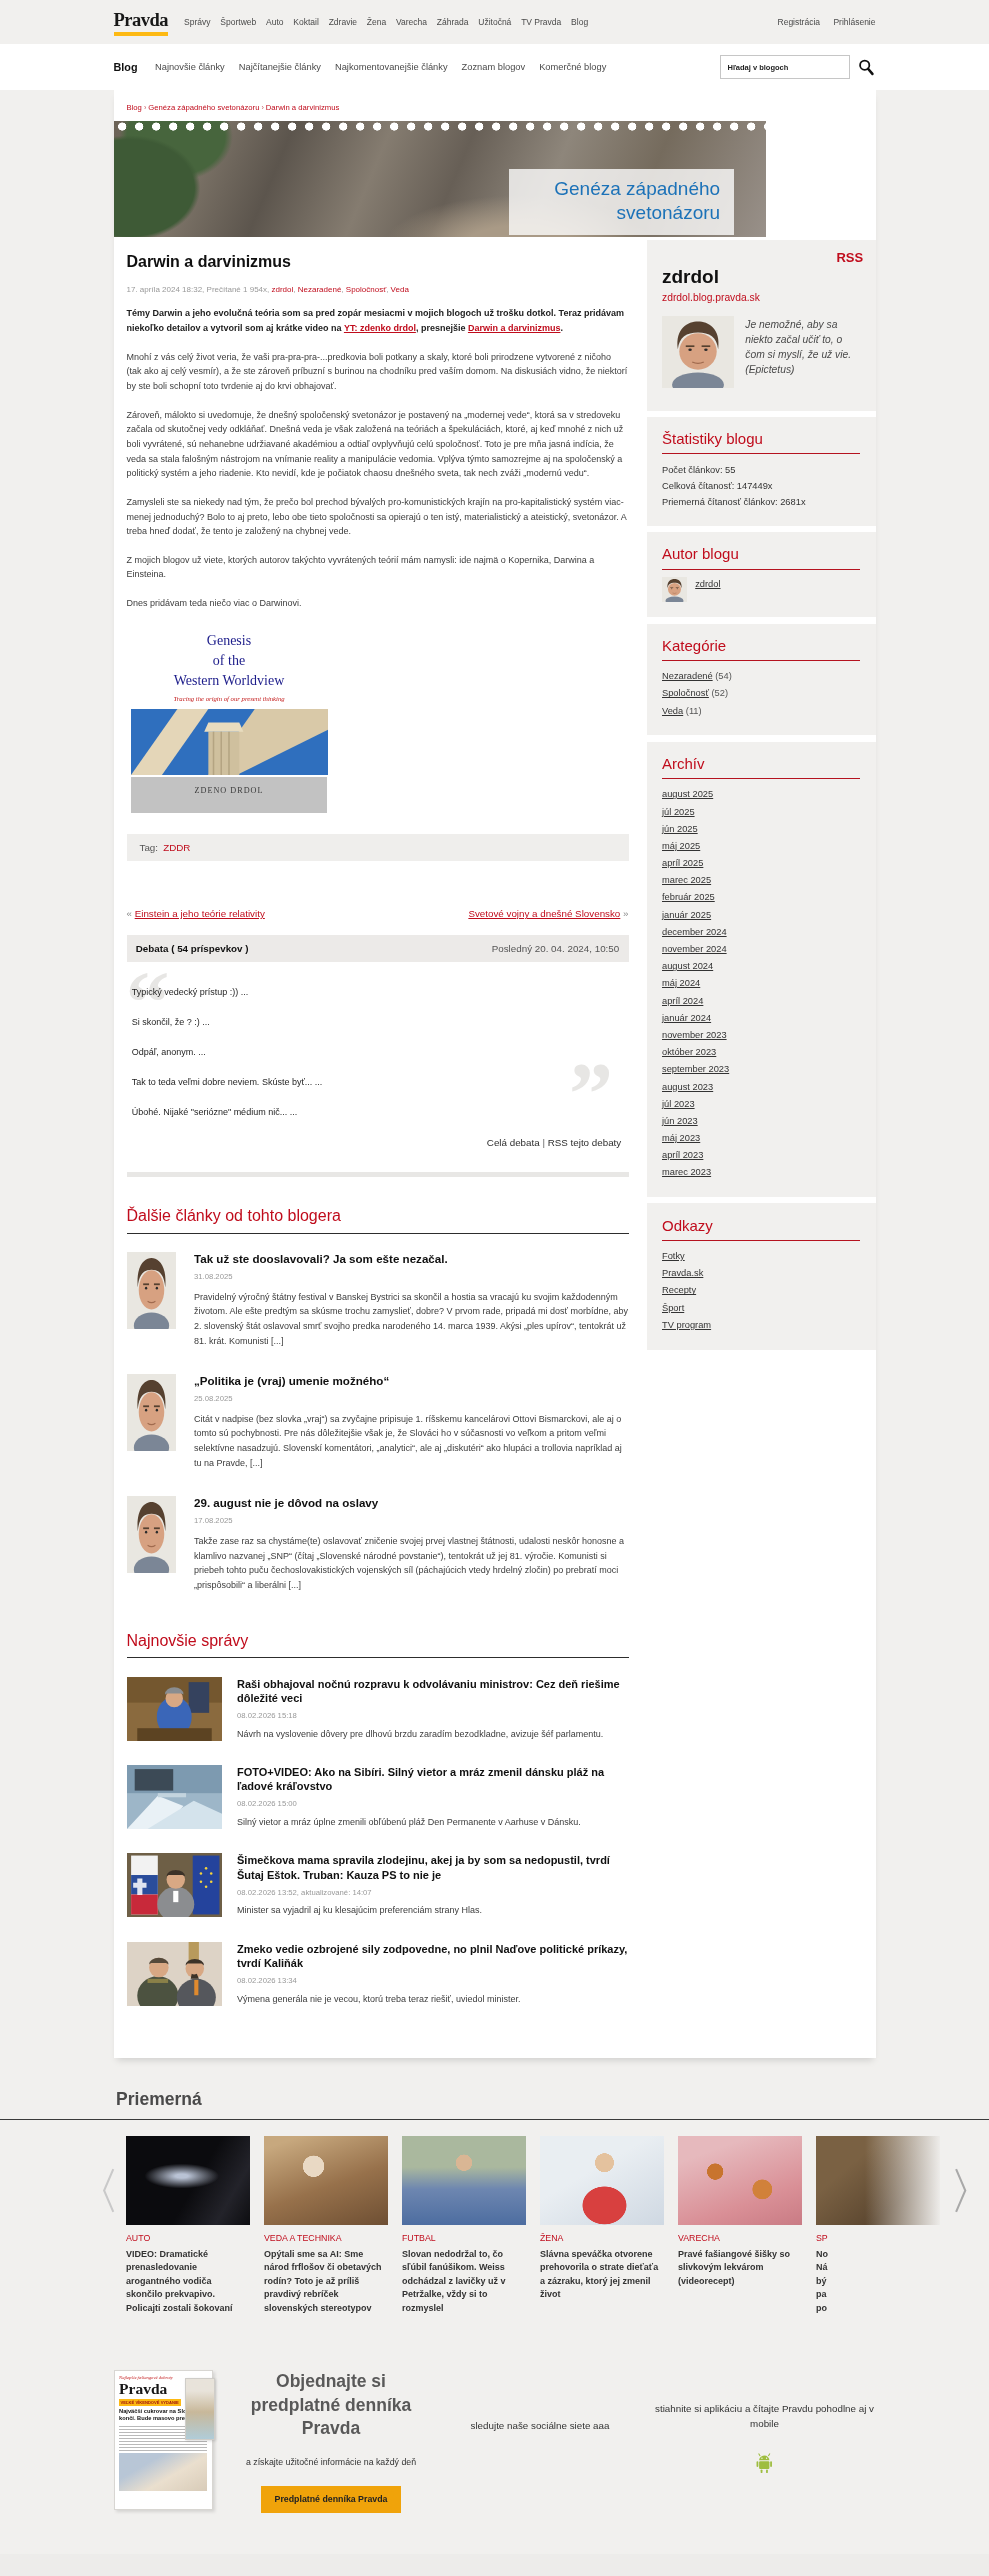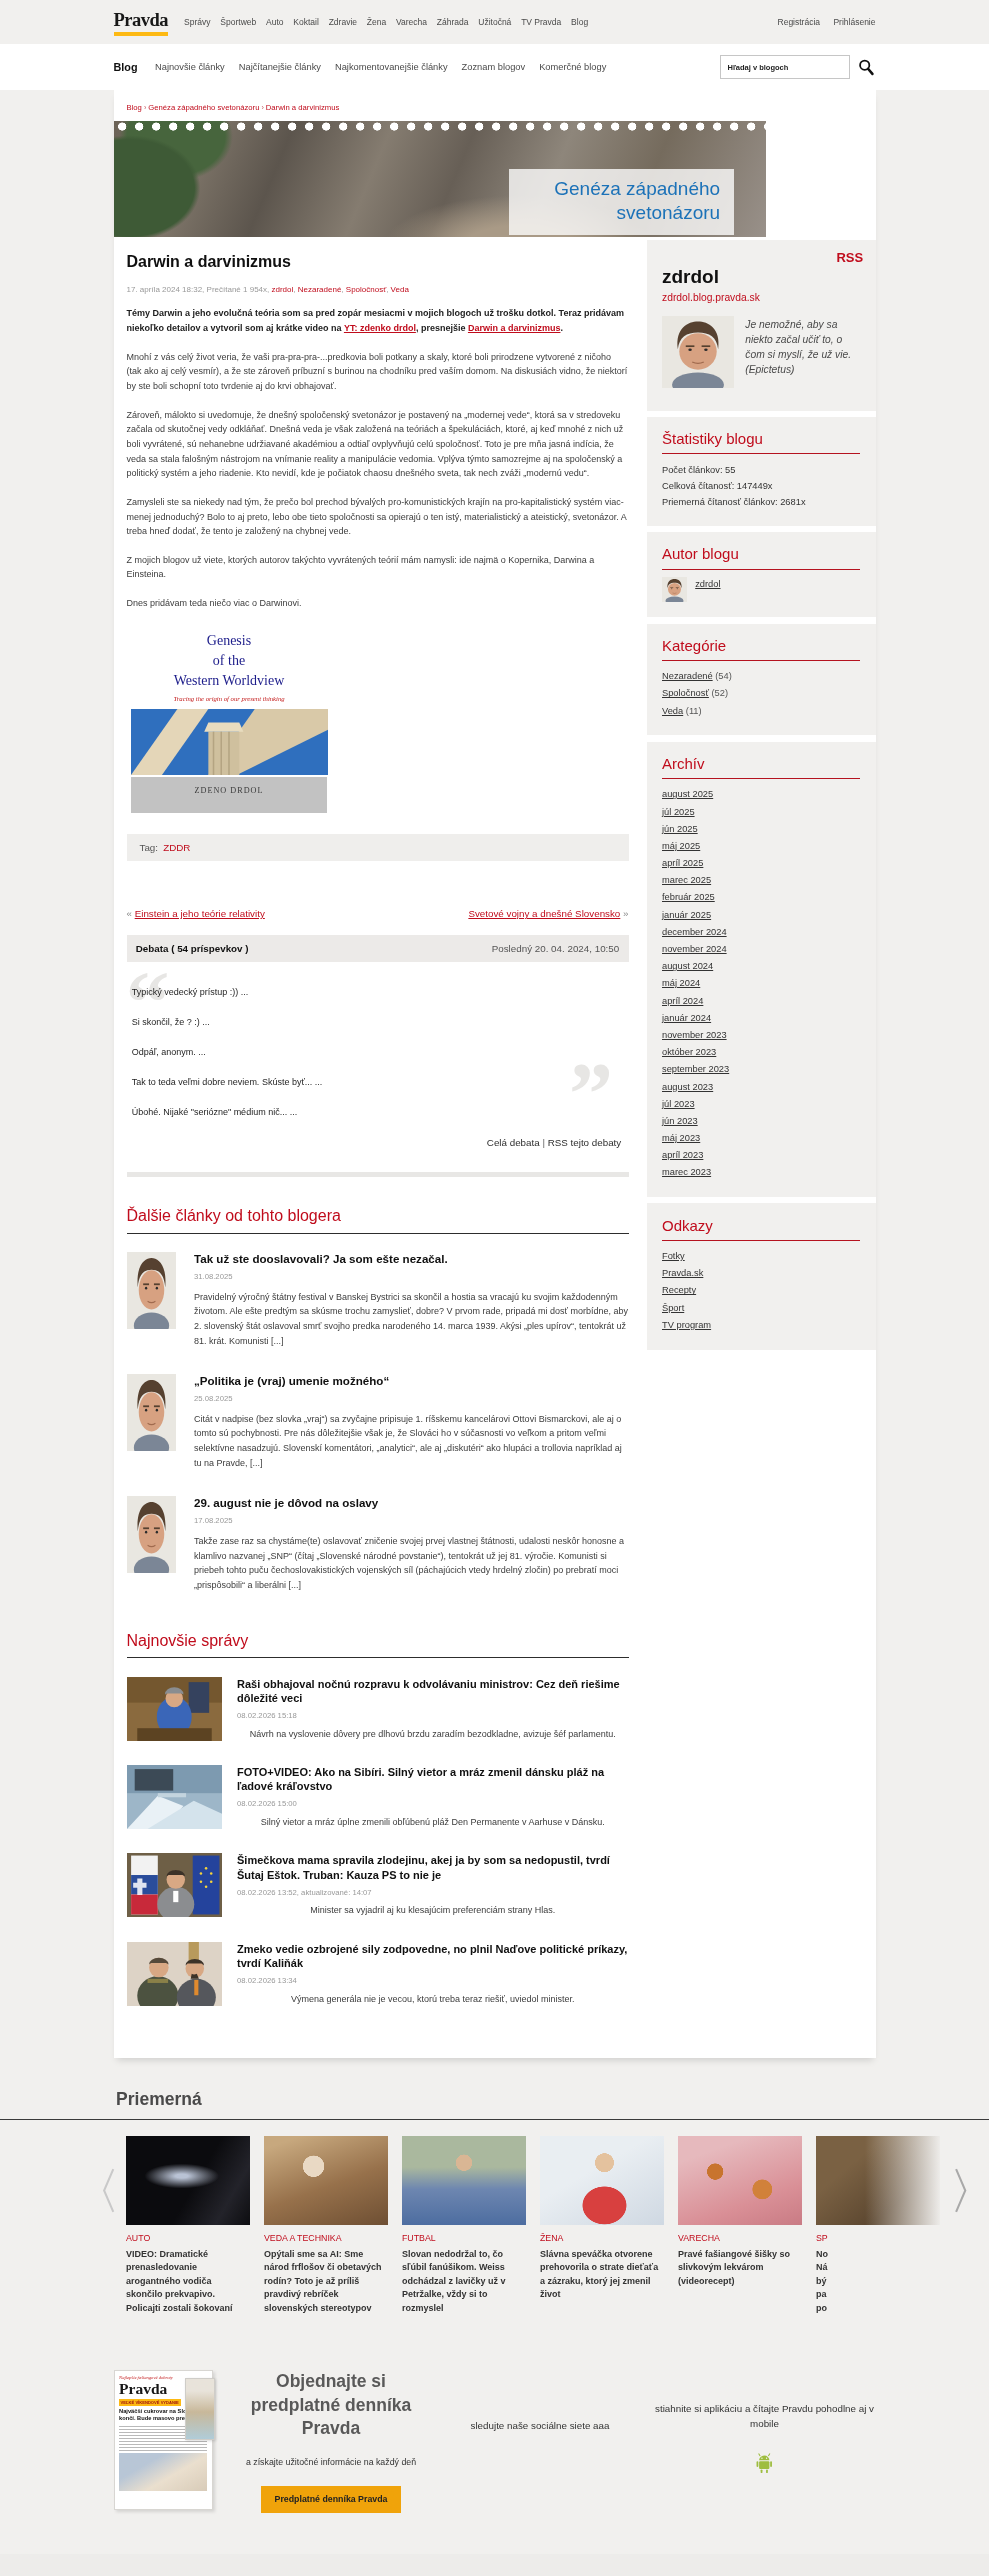--- a/index.html
+++ b/index.html
@@ -103,21 +103,21 @@
   .face-img{width:49px;height:77px;flex:0 0 49px;}
   .mi-title{font-size:11.6px;font-weight:800;color:#101010;margin-bottom:6.7px;}
   .mi-date{font-size:7.7px;color:var(--meta);margin-bottom:8.8px;}
   .mi-exc{font-size:9px;line-height:1.63;color:var(--txt);}
 
   .news-sec{margin-top:39px;}
   .news-item{display:flex;gap:15.5px;margin-bottom:24px;}
   .news-thumb{width:95px;height:64px;flex:0 0 95px;}
   .ni-title{font-size:11px;font-weight:800;color:#101010;line-height:1.3;margin-bottom:5.7px;}
   .ni-date{font-size:7.7px;color:var(--meta);margin-bottom:6.7px;}
-  .ni-sum{font-size:9px;line-height:1.6;color:var(--txt);text-align:center;}
+  .ni-sum{font-size:9px;line-height:1.6;color:var(--txt);}
 
   
   .sbox{background:var(--boxbg);padding:13.4px 15.5px 15.5px;margin-bottom:6.2px;}
   .sbox.first{position:relative;padding-top:17.5px;}
   .rss{position:absolute;top:10.3px;right:12.4px;color:var(--red);font-weight:800;font-size:13px;padding-left:32px;}
   .sb-name{font-size:19px;font-weight:800;color:#101010;margin-top:9.3px;}
   .sb-url{display:block;color:var(--red);font-size:10.3px;margin:3.1px 0 13.4px;}
   .sb-profile{display:flex;gap:11.3px;margin-bottom:7.2px;}
   .sb-avatar{width:72px;height:72px;flex:0 0 72px;}
   .sb-quote{font-style:italic;font-size:10.3px;color:#4a4a4a;line-height:1.45;padding-top:2.1px;}

